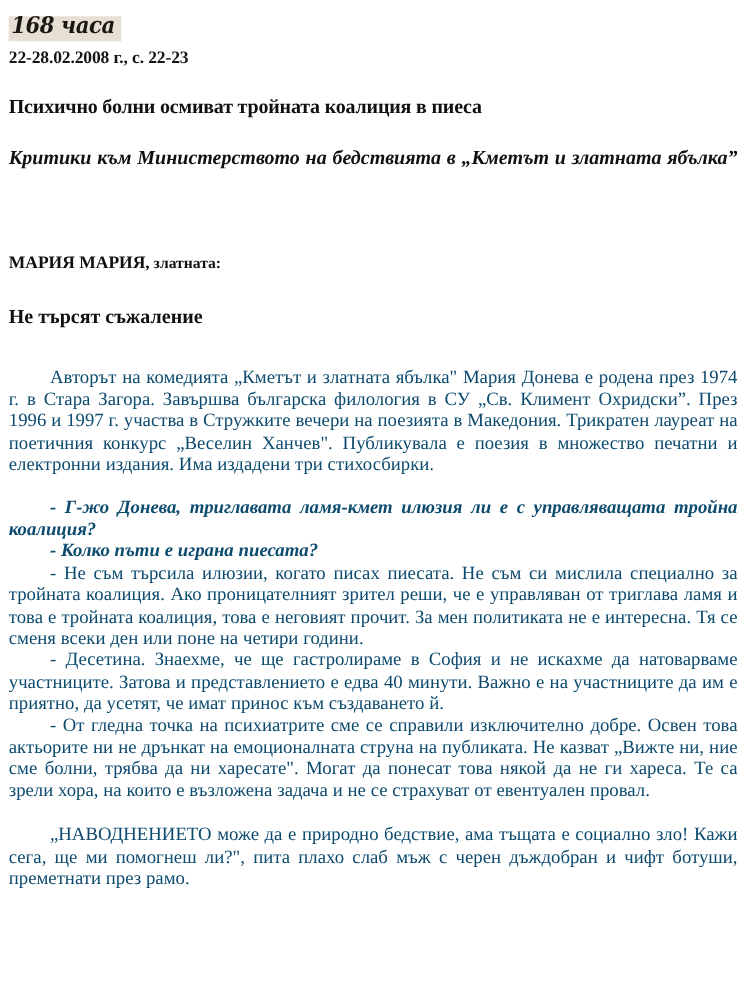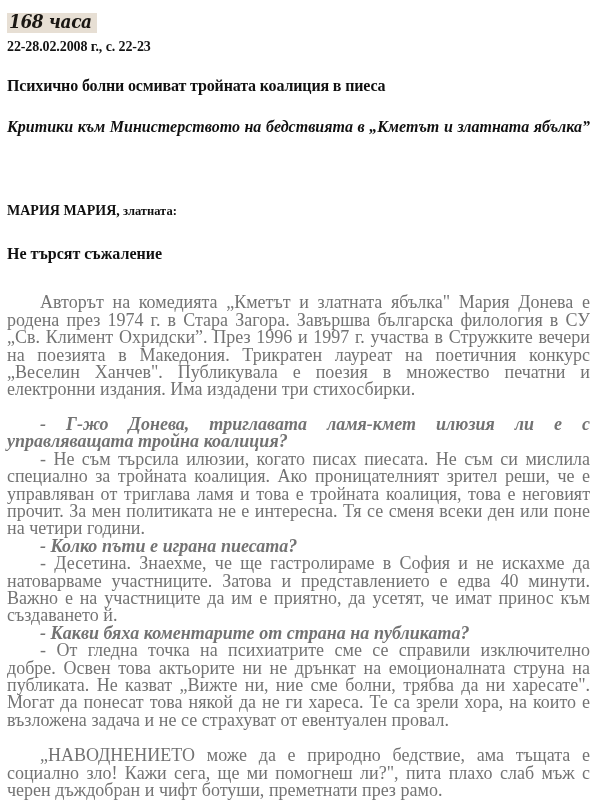--- a/index.html
+++ b/index.html
@@ -96,26 +96,26 @@
     font-weight: 700;
     color: #101010;
   }
 
   
   .body {
     margin-top: 31px;
   }
   .para {
     margin: 0;
-    font-size: 18px;
+    font-size: 15px;
     line-height: 17.4px;
     text-align: justify;
     text-justify: inter-word;
     text-indent: 33px;
-    color: #737373;
+    color: #0c4a6e;
     word-spacing: 0.1px;
   }
   .para.q {
     font-weight: 700;
     font-style: italic;
     text-indent: 33px;
   }
   .para.a {
     text-indent: 33px;
   }
@@ -145,24 +145,23 @@
   <div class="byline">
     <span>МАРИЯ МАРИЯ,</span><span class="role"> златната:</span>
   </div>
 
   <h3 class="section-title">Не търсят съжаление</h3>
 
   <div class="body">
     <p class="para a">Авторът на комедията „Кметът и златната ябълка" Мария Донева е родена през 1974 г. в Стара Загора. Завършва българска филология в СУ „Св. Климент Охридски”. През 1996 и 1997 г. участва в Стружките вечери на поезията в Македония. Трикратен лауреат на поетичния конкурс „Веселин Ханчев". Публикувала е поезия в множество печатни и електронни издания. Има издадени три стихосбирки.</p>
 
     <p class="para q gap-top">- Г-жо Донева, триглавата ламя-кмет илюзия ли е с управляващата тройна коалиция?</p>
+    <p class="para q">- Колко пъти е играна пиесата?</p>
+
     <p class="para a">- Не съм търсила илюзии, когато писах пиесата. Не съм си мислила специално за тройната коалиция. Ако проницателният зрител реши, че е управляван от триглава ламя и това е тройната коалиция, това е неговият прочит. За мен политиката не е интересна. Тя се сменя всеки ден или поне на четири години.</p>
-
-    <p class="para q">- Колко пъти е играна пиесата?</p>
     <p class="para a">- Десетина. Знаехме, че ще гастролираме в София и не искахме да натоварваме участниците. Затова и представлението е едва 40 минути. Важно е на участниците да им е приятно, да усетят, че имат принос към създаването й.</p>
 
-    <p class="para q">- Какви бяха коментарите от страна на публиката?</p>
     <p class="para a">- От гледна точка на психиатрите сме се справили изключително добре. Освен това актьорите ни не дрънкат на емоционалната струна на публиката. Не казват „Вижте ни, ние сме болни, трябва да ни харесате". Могат да понесат това някой да не ги хареса. Те са зрели хора, на които е възложена задача и не се страхуват от евентуален провал.</p>
 
     <p class="para a gap-big">„НАВОДНЕНИЕТО може да е природно бедствие, ама тъщата е социално зло! Кажи сега, ще ми помогнеш ли?", пита плахо слаб мъж с черен дъждобран и чифт ботуши, преметнати през рамо.</p>
   </div>
 
 </div>
 
 </body></html>

